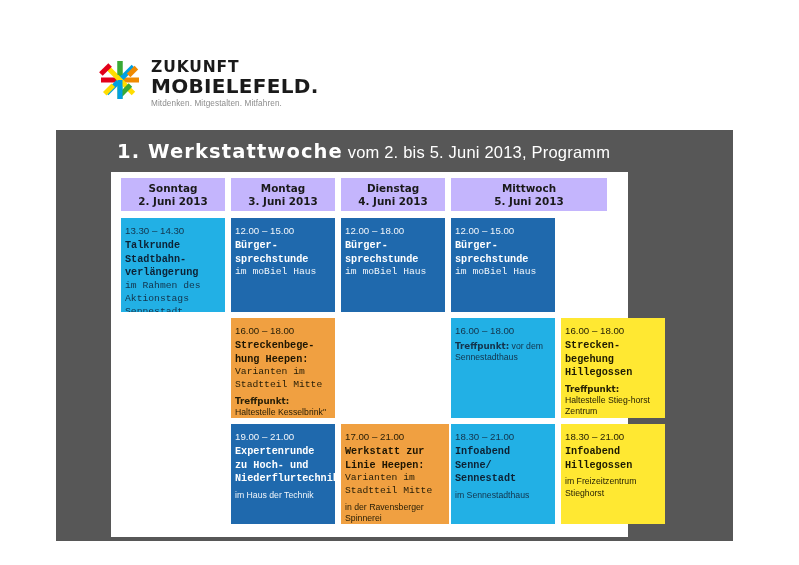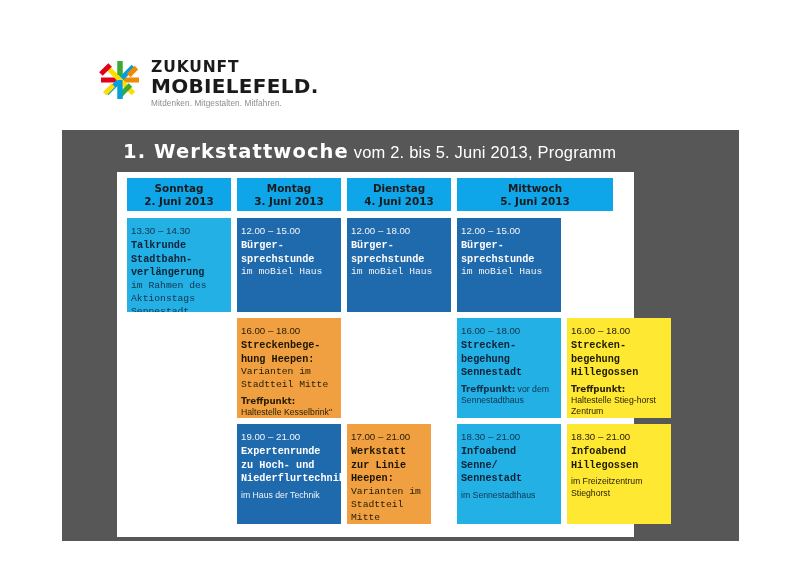--- a/index.html
+++ b/index.html
@@ -58,21 +58,21 @@
     font-size: 8.2px;
     color: #8c8c8c;
     letter-spacing: 0.1px;
     margin-top: 3px;
     white-space: nowrap;
   }
 
   
   #banner {
     position: absolute;
-    left: 62px;
+    left: 56px;
     top: 130px;
     width: 677px;
     height: 411px;
     background: #575757;
     box-sizing: border-box;
   }
   #banner-title {
     position: absolute;
     left: 61px;
     top: 10px;
@@ -115,21 +115,21 @@
     position: absolute;
     left: 0;
     top: 0;
     height: 33px;
     width: 100%;
   }
   .day-hdr {
     position: absolute;
     top: 0;
     height: 33px;
-    background: #0ea5e9;
+    background: #c4b5fd;
     color: #1a1a1a;
     display: flex;
     flex-direction: column;
     align-items: center;
     justify-content: center;
     line-height: 1.18;
     box-sizing: border-box;
   }
   .day-hdr .dname {
     font-family: "DejaVu Sans", sans-serif;
@@ -282,38 +282,37 @@
 
       <div class="cell c-orange" style="left:110px;top:140px;width:104px;height:100px;">
         <div class="time">16.00 – 18.00</div>
         <div class="title">Streckenbege-hung Heepen:</div>
         <div class="sub">Varianten im Stadtteil Mitte</div>
         <div class="note"><b>Treffpunkt:</b><span> Haltestelle Kesselbrink"</span></div>
       </div>
 
       <div class="cell c-blue-light" style="left:330px;top:140px;width:104px;height:100px;">
         <div class="time">16.00 – 18.00</div>
-        <div class="title">Strecken-begehung Sennestadt</div>
         <div class="note"><b>Treffpunkt:</b><span> vor dem Sennestadthaus</span></div>
       </div>
 
       <div class="cell c-yellow" style="left:440px;top:140px;width:104px;height:100px;">
         <div class="time">16.00 – 18.00</div>
         <div class="title">Strecken-begehung Hillegossen</div>
         <div class="note"><b>Treffpunkt:</b><span> Haltestelle Stieg-horst Zentrum</span></div>
       </div>
 
       <div class="cell c-blue-dark" style="left:110px;top:246px;width:104px;height:100px;">
         <div class="time">19.00 – 21.00</div>
         <div class="title">Expertenrunde zu Hoch- und Niederflurtechnik</div>
         <div class="note"></div>
         <div class="note">im Haus der Technik</div>
       </div>
 
-      <div class="cell c-orange" style="left:220px;top:246px;width:84px;height:100px;">
+      <div class="cell c-orange" style="left:220px;top:246px;width:108px;height:100px;">
         <div class="time">17.00 – 21.00</div>
         <div class="title">Werkstatt zur Linie Heepen:</div>
         <div class="sub">Varianten im Stadtteil Mitte</div>
         <div class="note">in der Ravensberger Spinnerei</div>
       </div>
 
       <div class="cell c-blue-light" style="left:330px;top:246px;width:104px;height:100px;">
         <div class="time">18.30 – 21.00</div>
         <div class="title">Infoabend Senne/ Sennestadt</div>
         <div class="note">im Sennestadthaus</div>

